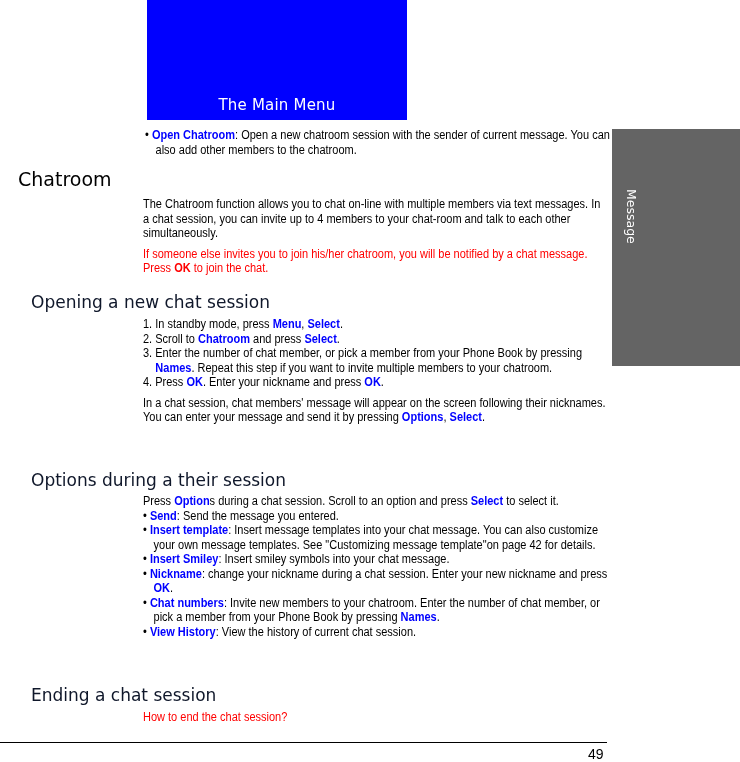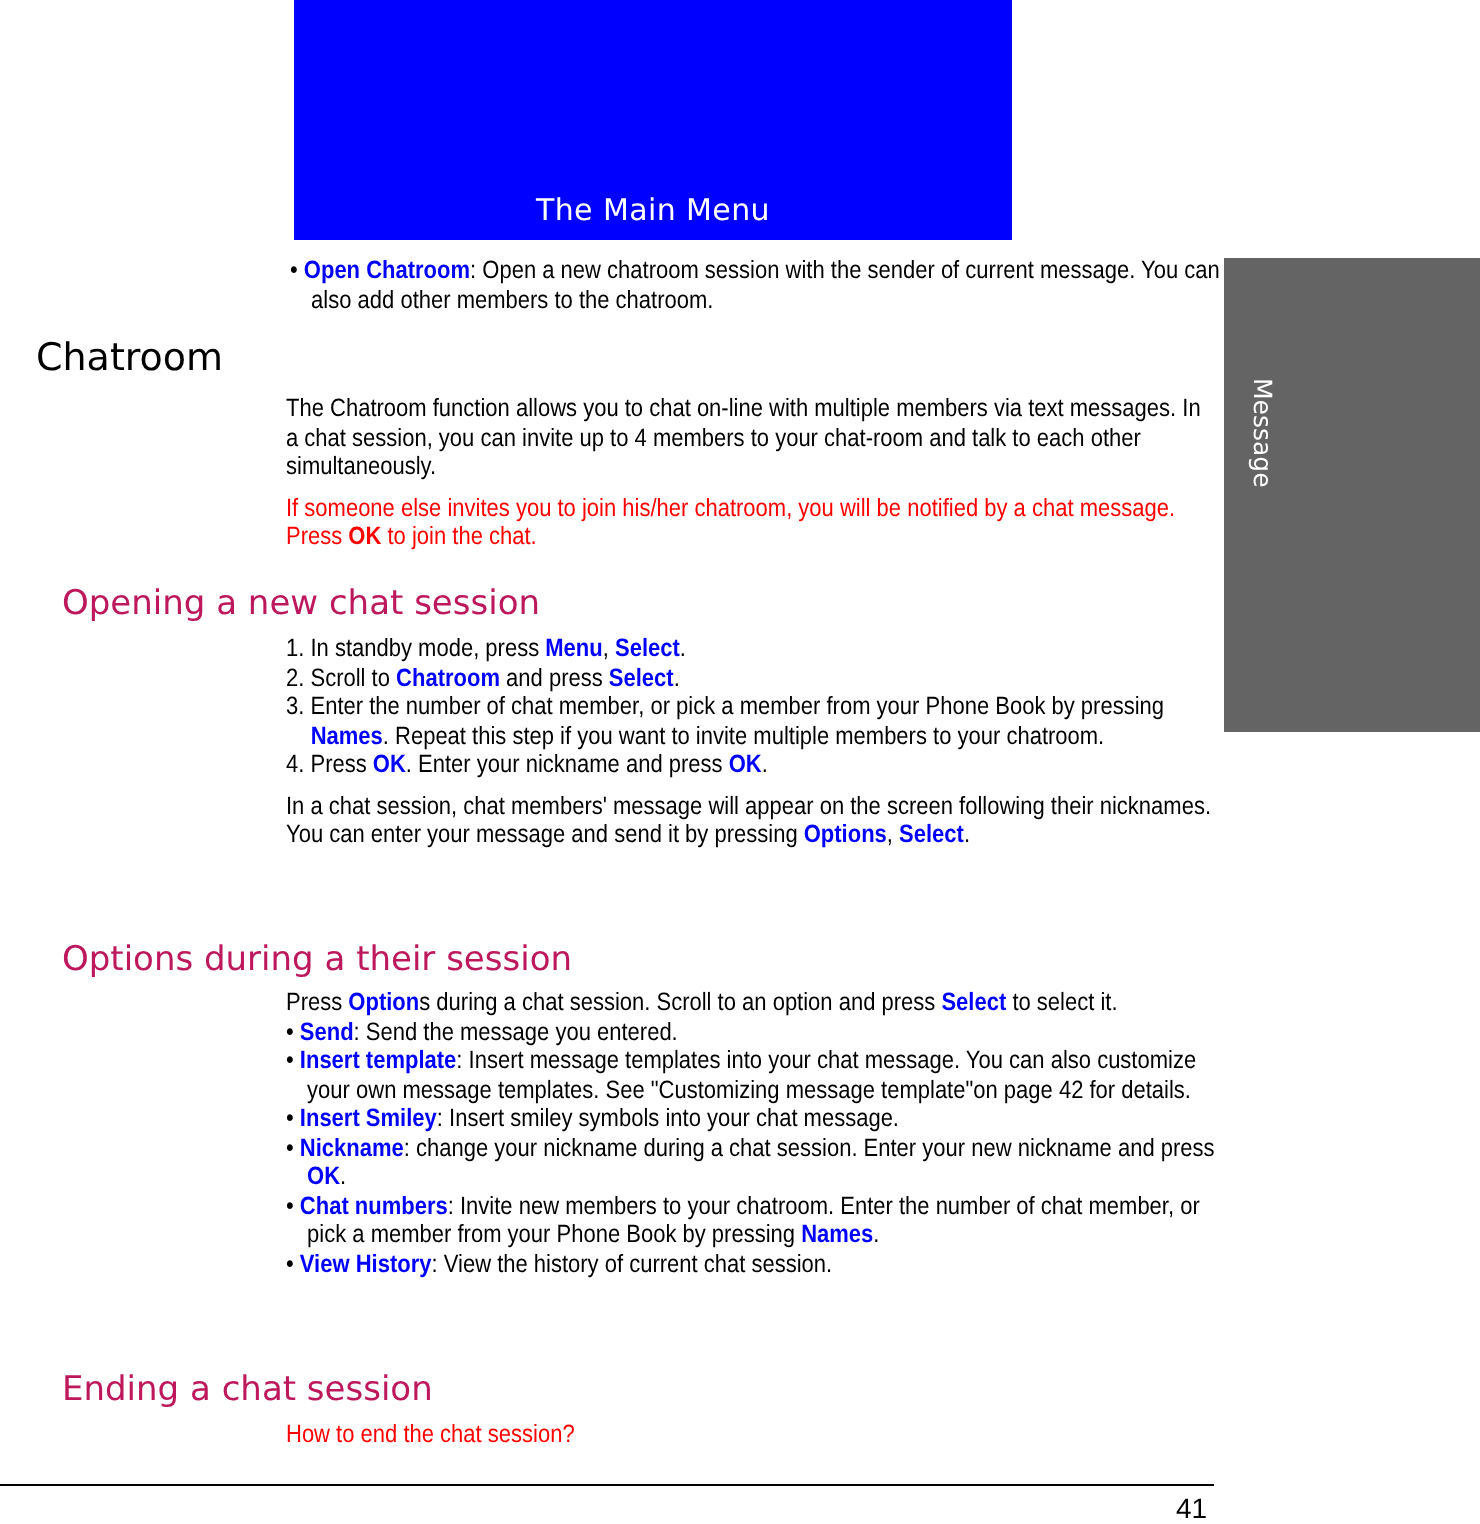--- a/index.html
+++ b/index.html
@@ -2,22 +2,22 @@
 <html><head>
 <meta charset="utf-8">
 <style>
   html, body { margin: 0; padding: 0; }
   body {
     width: 740px; height: 762px; position: relative; overflow: hidden;
     background: #ffffff; color: #000;
     font-family: "Liberation Sans Narrow", "Liberation Sans", sans-serif;
   }
   .blue-box {
-    position: absolute; left: 147px; top: 0; width: 328px; height: 120px;
-    background: #0000ff; color: #fff; padding-left: 31px;
+    position: absolute; left: 147px; top: 0; width: 260px; height: 120px;
+    background: #0000ff; color: #fff;
   }
   .blue-box .caption {
     position: absolute; left: 0; right: 0; bottom: 6px; text-align: center;
     font-family: "DejaVu Sans", sans-serif; font-size: 15px; letter-spacing: 0.2px;
   }
   .side-tab {
     position: absolute; left: 612px; top: 129px; width: 128px; height: 237px;
     background: #646464;
   }
   .side-tab .label {
@@ -32,21 +32,21 @@
   .abs { position: absolute; }
   .kw { color: #0000ff; font-weight: bold; }
   .red { color: #ff0000; }
   .red .kw { color: #ff0000; }
   h1.main {
     position: absolute; left: 18px; top: 168px; margin: 0;
     font-family: "DejaVu Sans", sans-serif; font-weight: normal; font-size: 19px; color: #000;
   }
   h2.sub {
     position: absolute; left: 31px; margin: 0;
-    font-family: "DejaVu Sans", sans-serif; font-weight: normal; font-size: 17px; color: #be185d;
+    font-family: "DejaVu Sans", sans-serif; font-weight: normal; font-size: 17px; color: #0f172a;
   }
   .bullet-line { padding-left: 12px; text-indent: -12px; }
   .num-line { padding-left: 14px; text-indent: -14px; }
   p { margin: 0; }
   .gap { height: 6px; }
   .footer-rule {
     position: absolute; left: 0; top: 742px; width: 607px; height: 1px; background: #000;
   }
   .page-num {
     position: absolute; left: 588px; top: 746px; font-size: 14px;
@@ -97,13 +97,13 @@
   <p class="bullet-line">• <span class="kw">Nickname</span><span>: change your nickname during a chat session. Enter your new nickname and press </span><span class="kw">OK</span><span>.</span></p>
   <p class="bullet-line">• <span class="kw">Chat numbers</span><span>: Invite new members to your chatroom. Enter the number of chat member, or pick a member from your Phone Book by pressing </span><span class="kw">Names</span><span>.</span></p>
   <p class="bullet-line">• <span class="kw">View History</span><span>: View the history of current chat session.</span></p>
 </div>
 
 <h2 class="sub" style="top:685px;">Ending a chat session</h2>
 
 <div class="abs body-text red" style="left:143px; top:710px;">How to end the chat session?</div>
 
 <div class="footer-rule"></div>
-<div class="page-num">41</div>
+<div class="page-num">49</div>
 
 </body></html>

